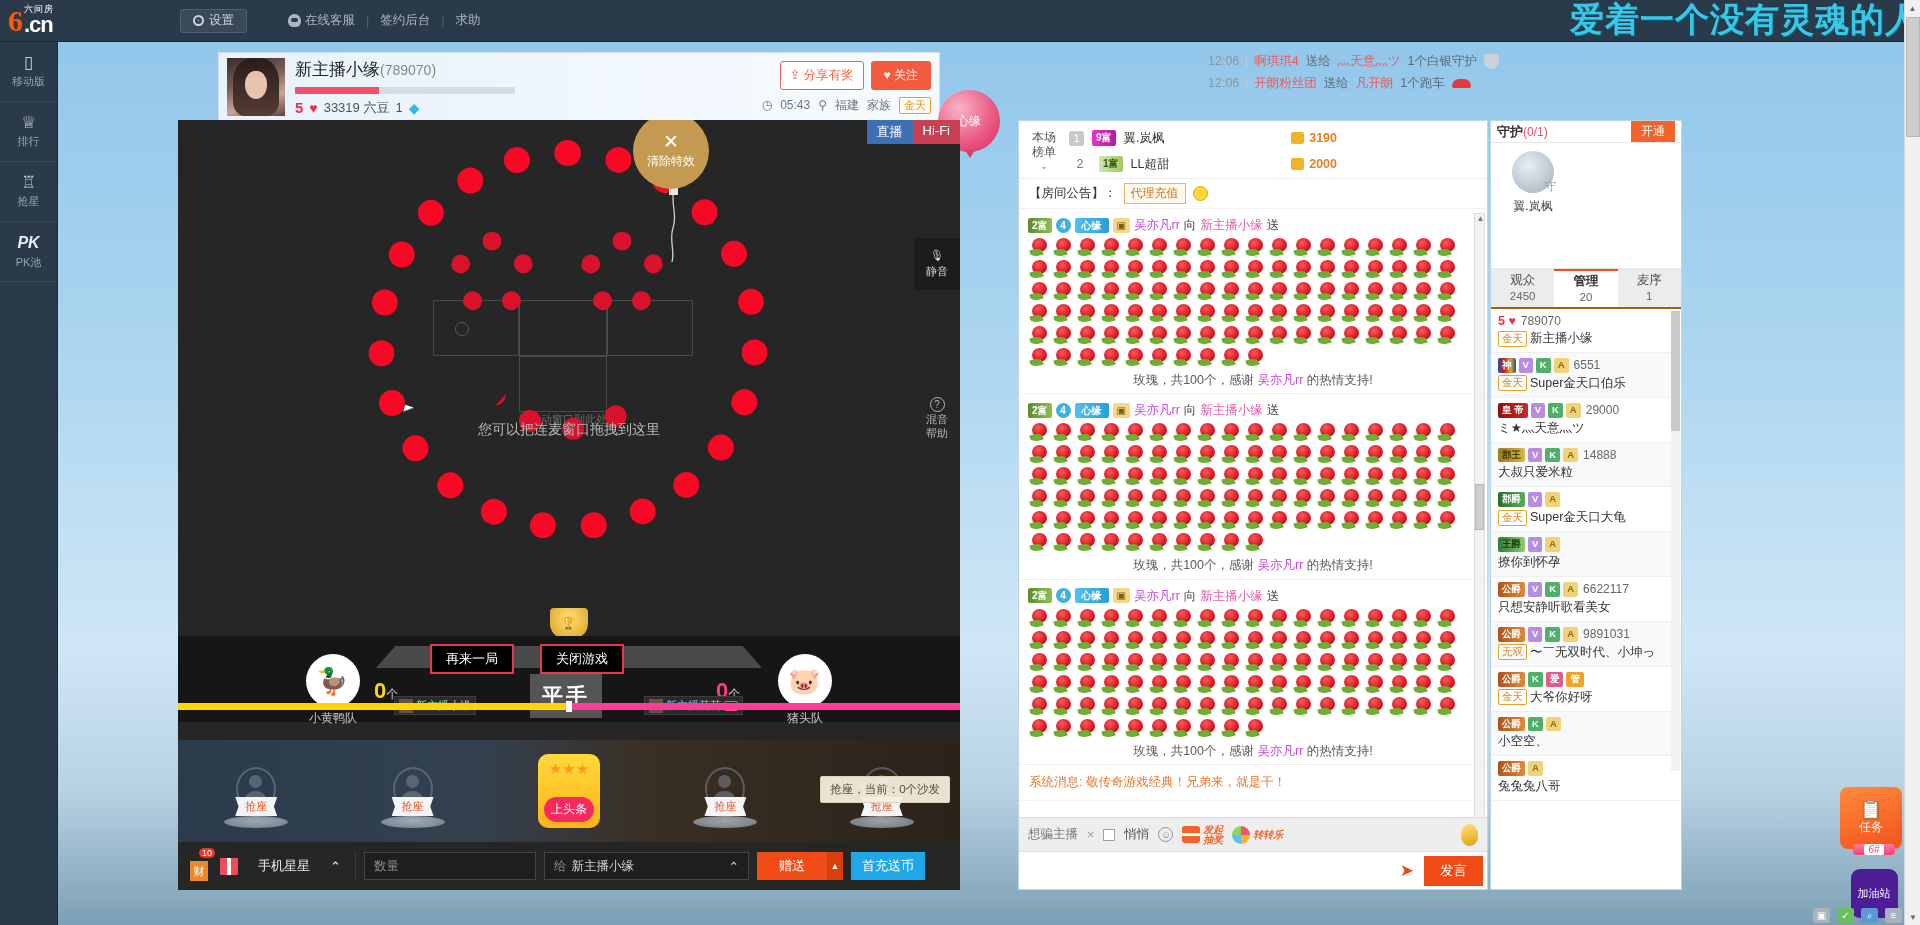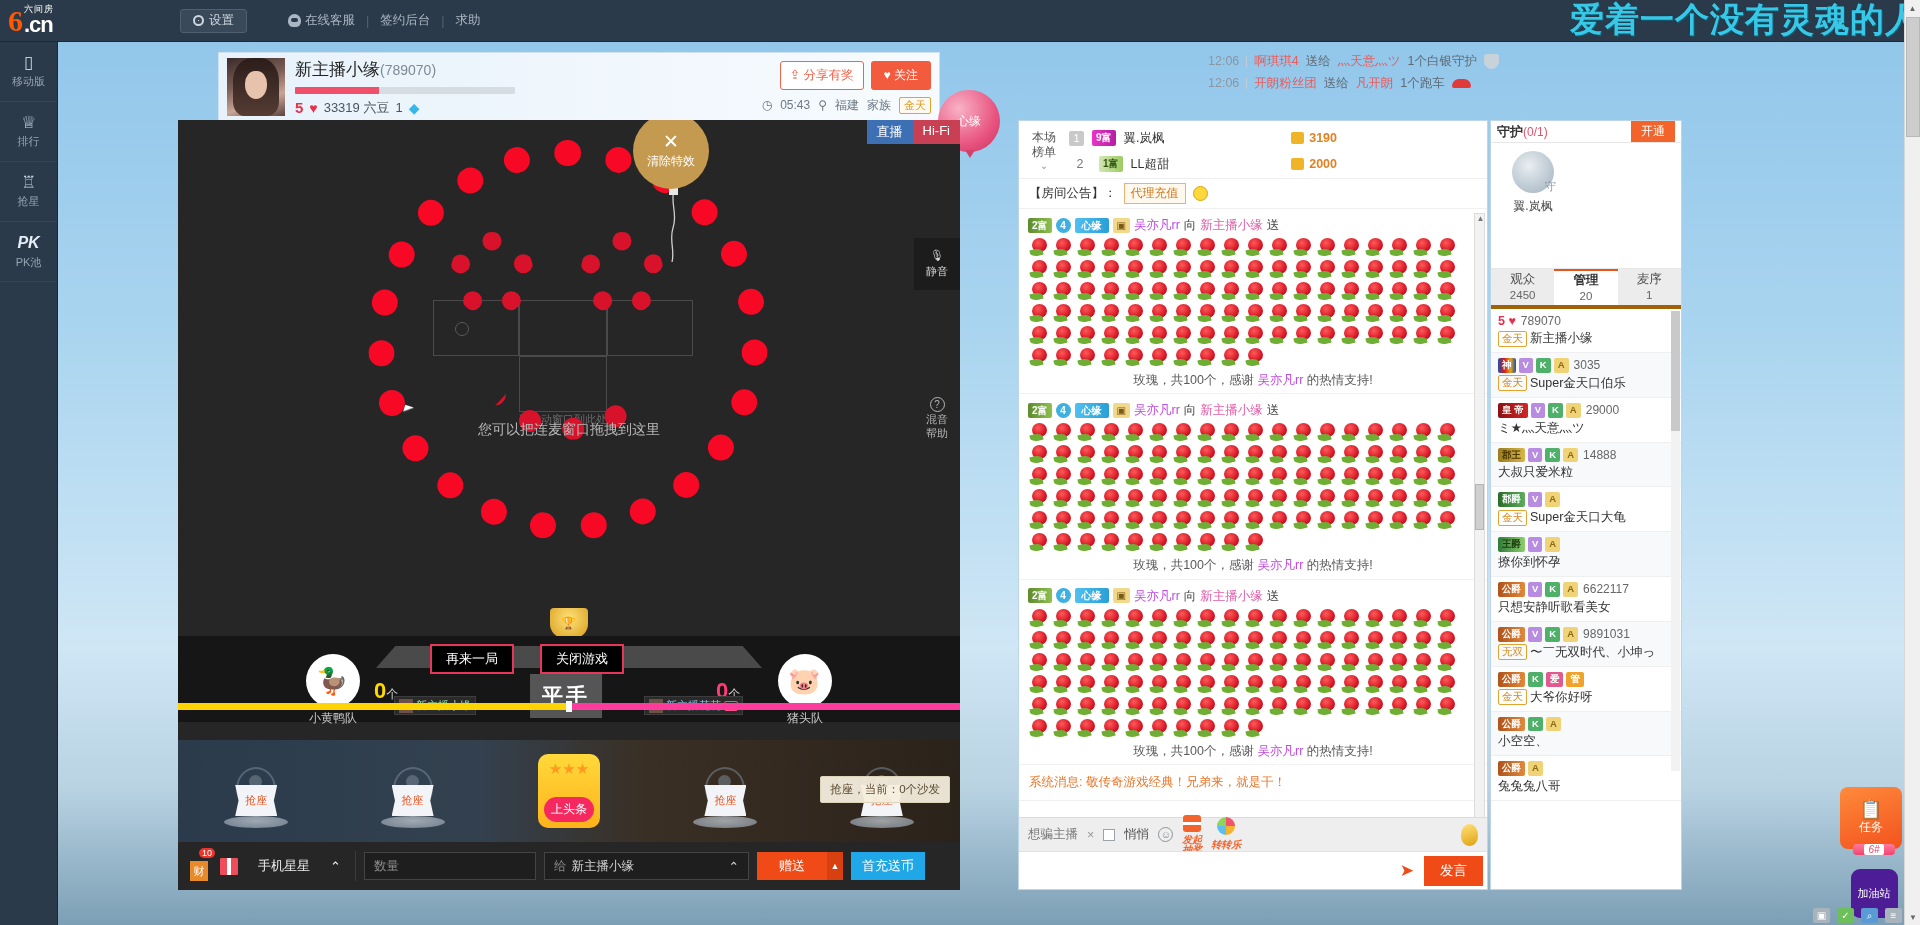--- a/index.html
+++ b/index.html
@@ -181,21 +181,21 @@
      background:linear-gradient(90deg,#2b3b4c 0%,#33414f 38%,#3a2f24 60%,#2b221a 100%);
      display:flex;align-items:center;}
   .seat{flex:1;height:100%;position:relative;display:flex;align-items:center;justify-content:center;}
   .seat .av{width:40px;height:48px;position:relative;opacity:.55;}
   .seat .av .ring{position:absolute;left:0;top:0;width:40px;height:44px;border:2px solid #7b8792;border-radius:50%;}
   .seat .av .hd{position:absolute;left:13px;top:8px;width:13px;height:13px;border-radius:50%;background:#7b8792;}
   .seat .av .bd{position:absolute;left:8px;top:24px;width:23px;height:14px;border-radius:11px 11px 0 0;background:#7b8792;}
   .seat .base{position:absolute;bottom:14px;left:50%;transform:translateX(-50%);width:64px;height:12px;
      background:radial-gradient(ellipse at 50% 40%,#cfd8e0,#8b97a3);border-radius:50%;opacity:.7;}
   .seat .ribbon{position:absolute;bottom:26px;left:50%;transform:translateX(-50%);background:#f2f4f7;color:#e8541f;
-     font-size:11px;padding:8px 10px;clip-path:polygon(0 0,100% 0,92% 50%,100% 100%,0 100%,8% 50%);}
+     font-size:11px;padding:2px 10px;clip-path:polygon(0 0,100% 0,92% 50%,100% 100%,0 100%,8% 50%);}
   #headline{width:62px;height:74px;border-radius:10px;background:linear-gradient(180deg,#ffd93a,#ffb21c);
      display:flex;flex-direction:column;align-items:center;justify-content:flex-end;padding-bottom:6px;position:relative;}
   #headline .stars{position:absolute;top:6px;left:0;width:62px;text-align:center;color:#ff9a1f;font-size:15px;}
   #headline .pill{background:#f5295f;color:#fff;font-size:12px;padding:4px 7px;border-radius:14px;}
   #seat-tip{position:absolute;right:10px;top:36px;background:rgba(245,238,222,.94);color:#5a4a32;
      font-size:11.5px;padding:5px 9px;border-radius:2px;border:1px solid #ded2b8;}
 
   
   #gifttool{position:absolute;left:120px;top:800px;width:782px;height:48px;background:#262626;
      display:flex;align-items:center;padding:0 8px;gap:8px;}
@@ -269,21 +269,21 @@
   #msgscroll .thumb{position:absolute;left:0;top:270px;width:9px;height:46px;background:#cfcfcf;border:1px solid #b6b6b6;}
   #msgscroll .ar{position:absolute;left:1px;width:9px;height:10px;text-align:center;font-size:8px;color:#777;line-height:10px;}
 
   #inputbar{height:34px;background:#eeeeee;border-top:1px solid #dcdcdc;display:flex;align-items:center;
      gap:9px;padding:0 9px;font-size:12.5px;color:#555;}
   #inputbar .pl{color:#777;}
   #inputbar .xx{color:#999;cursor:pointer;}
   .chk{width:12px;height:12px;border:1px solid #9aa4ad;background:#fff;display:inline-block;}
   .emoji-ico{width:15px;height:15px;border:1px solid #8d949b;border-radius:50%;color:#8d949b;font-size:10px;
      display:flex;align-items:center;justify-content:center;}
-  .lottery{display:flex;align-items:center;gap:3px;cursor:pointer;flex-direction:column;}
+  .lottery{display:flex;align-items:center;gap:3px;cursor:pointer;}
   .lottery .bx{width:18px;height:17px;background:#f2642b;border-radius:3px;position:relative;}
   .lottery .bx:after{content:"";position:absolute;left:0;top:7px;width:18px;height:3px;background:#fff;}
   .lottery .lb{color:#f2642b;font-size:10px;line-height:1;font-weight:bold;}
   .wheel{width:18px;height:18px;border-radius:50%;
      background:conic-gradient(#f0556b 0 25%,#f7b22b 0 50%,#5ac0ef 0 75%,#8ed45b 0);}
   .wheel-lb{color:#f2642b;font-size:10px;font-weight:bold;}
   #egg{margin-left:auto;width:17px;height:22px;border-radius:50% 50% 46% 46%;
      background:linear-gradient(160deg,#ffe27a,#e0a210);}
   #sendrow{height:38px;background:#fff;border-top:1px solid #e2e2e2;display:flex;align-items:center;padding:0 4px;}
   #sendinput{flex:1;height:30px;background:#fff;border:none;}
@@ -296,21 +296,21 @@
   #guard{height:22px;display:flex;align-items:center;justify-content:space-between;padding:0 6px;border-bottom:1px solid #e6e6e6;}
   #guard .gt{font-size:13px;color:#333;font-weight:bold;}
   #guard .gt small{color:#e0546e;font-weight:normal;font-size:12px;}
   #guard .gopen{background:#f2642b;color:#fff;font-size:12px;padding:2px 10px;cursor:pointer;}
   #guardbody{height:126px;border-bottom:1px solid #e6e6e6;padding:8px 0 0 14px;}
   .gcard{width:56px;text-align:center;}
   .gcard .gav{width:42px;height:42px;border-radius:50%;margin:0 auto;
      background:radial-gradient(circle at 40% 35%,#e9eef2,#9fb0bd);position:relative;}
   .gcard .gav:after{content:"守";position:absolute;right:-2px;bottom:-1px;font-size:11px;color:#8b98a4;}
   .gcard .gn{font-size:12px;color:#444;margin-top:5px;}
-  #rtabs{height:40px;display:flex;background:#ececec;border-bottom:4px solid #a16207;}
+  #rtabs{height:40px;display:flex;background:#ececec;border-bottom:2px solid #a16207;}
   .rtab{flex:1;display:flex;flex-direction:column;align-items:center;justify-content:center;
      font-size:12.5px;color:#4d4d4d;cursor:pointer;line-height:1.25;}
   .rtab.on{background:#fff;color:#333;font-weight:bold;border-top:2px solid #e8541f;}
   .rtab .n{font-size:11.5px;font-weight:normal;color:#666;}
   #ulist{flex:1;overflow:hidden;position:relative;}
   .ur{padding:5px 7px;border-bottom:1px solid #efefef;font-size:12.5px;color:#333;}
   .ur:nth-child(even){background:#f7f9fb;}
   .ubadges{display:flex;align-items:center;gap:3px;margin-bottom:2px;flex-wrap:wrap;}
   .ub{font-size:9.5px;color:#fff;padding:1px 4px;border-radius:2px;font-weight:bold;line-height:1.35;}
   .ub.shen{background:linear-gradient(90deg,#1f4fa8,#d41b1b 35%,#e8a51c 70%,#1f4fa8);}
@@ -2001,21 +2001,21 @@
               <span class="ufam">金天</span>
               <span>新主播小缘</span>
             </div>
           </div>
           <div class="ur">
             <div class="ubadges">
               <span class="ub shen">神</span>
               <span class="ub V">V</span>
               <span class="ub K">K</span>
               <span class="ub A">A</span>
-              <span class="uid">3035</span>
+              <span class="uid">6551</span>
             </div>
             <div class="uname2">
               <span class="ufam">金天</span>
               <span>Super金天口伯乐</span>
             </div>
           </div>
           <div class="ur">
             <div class="ubadges">
               <span class="ub huang">皇 帝</span>
               <span class="ub V">V</span>

